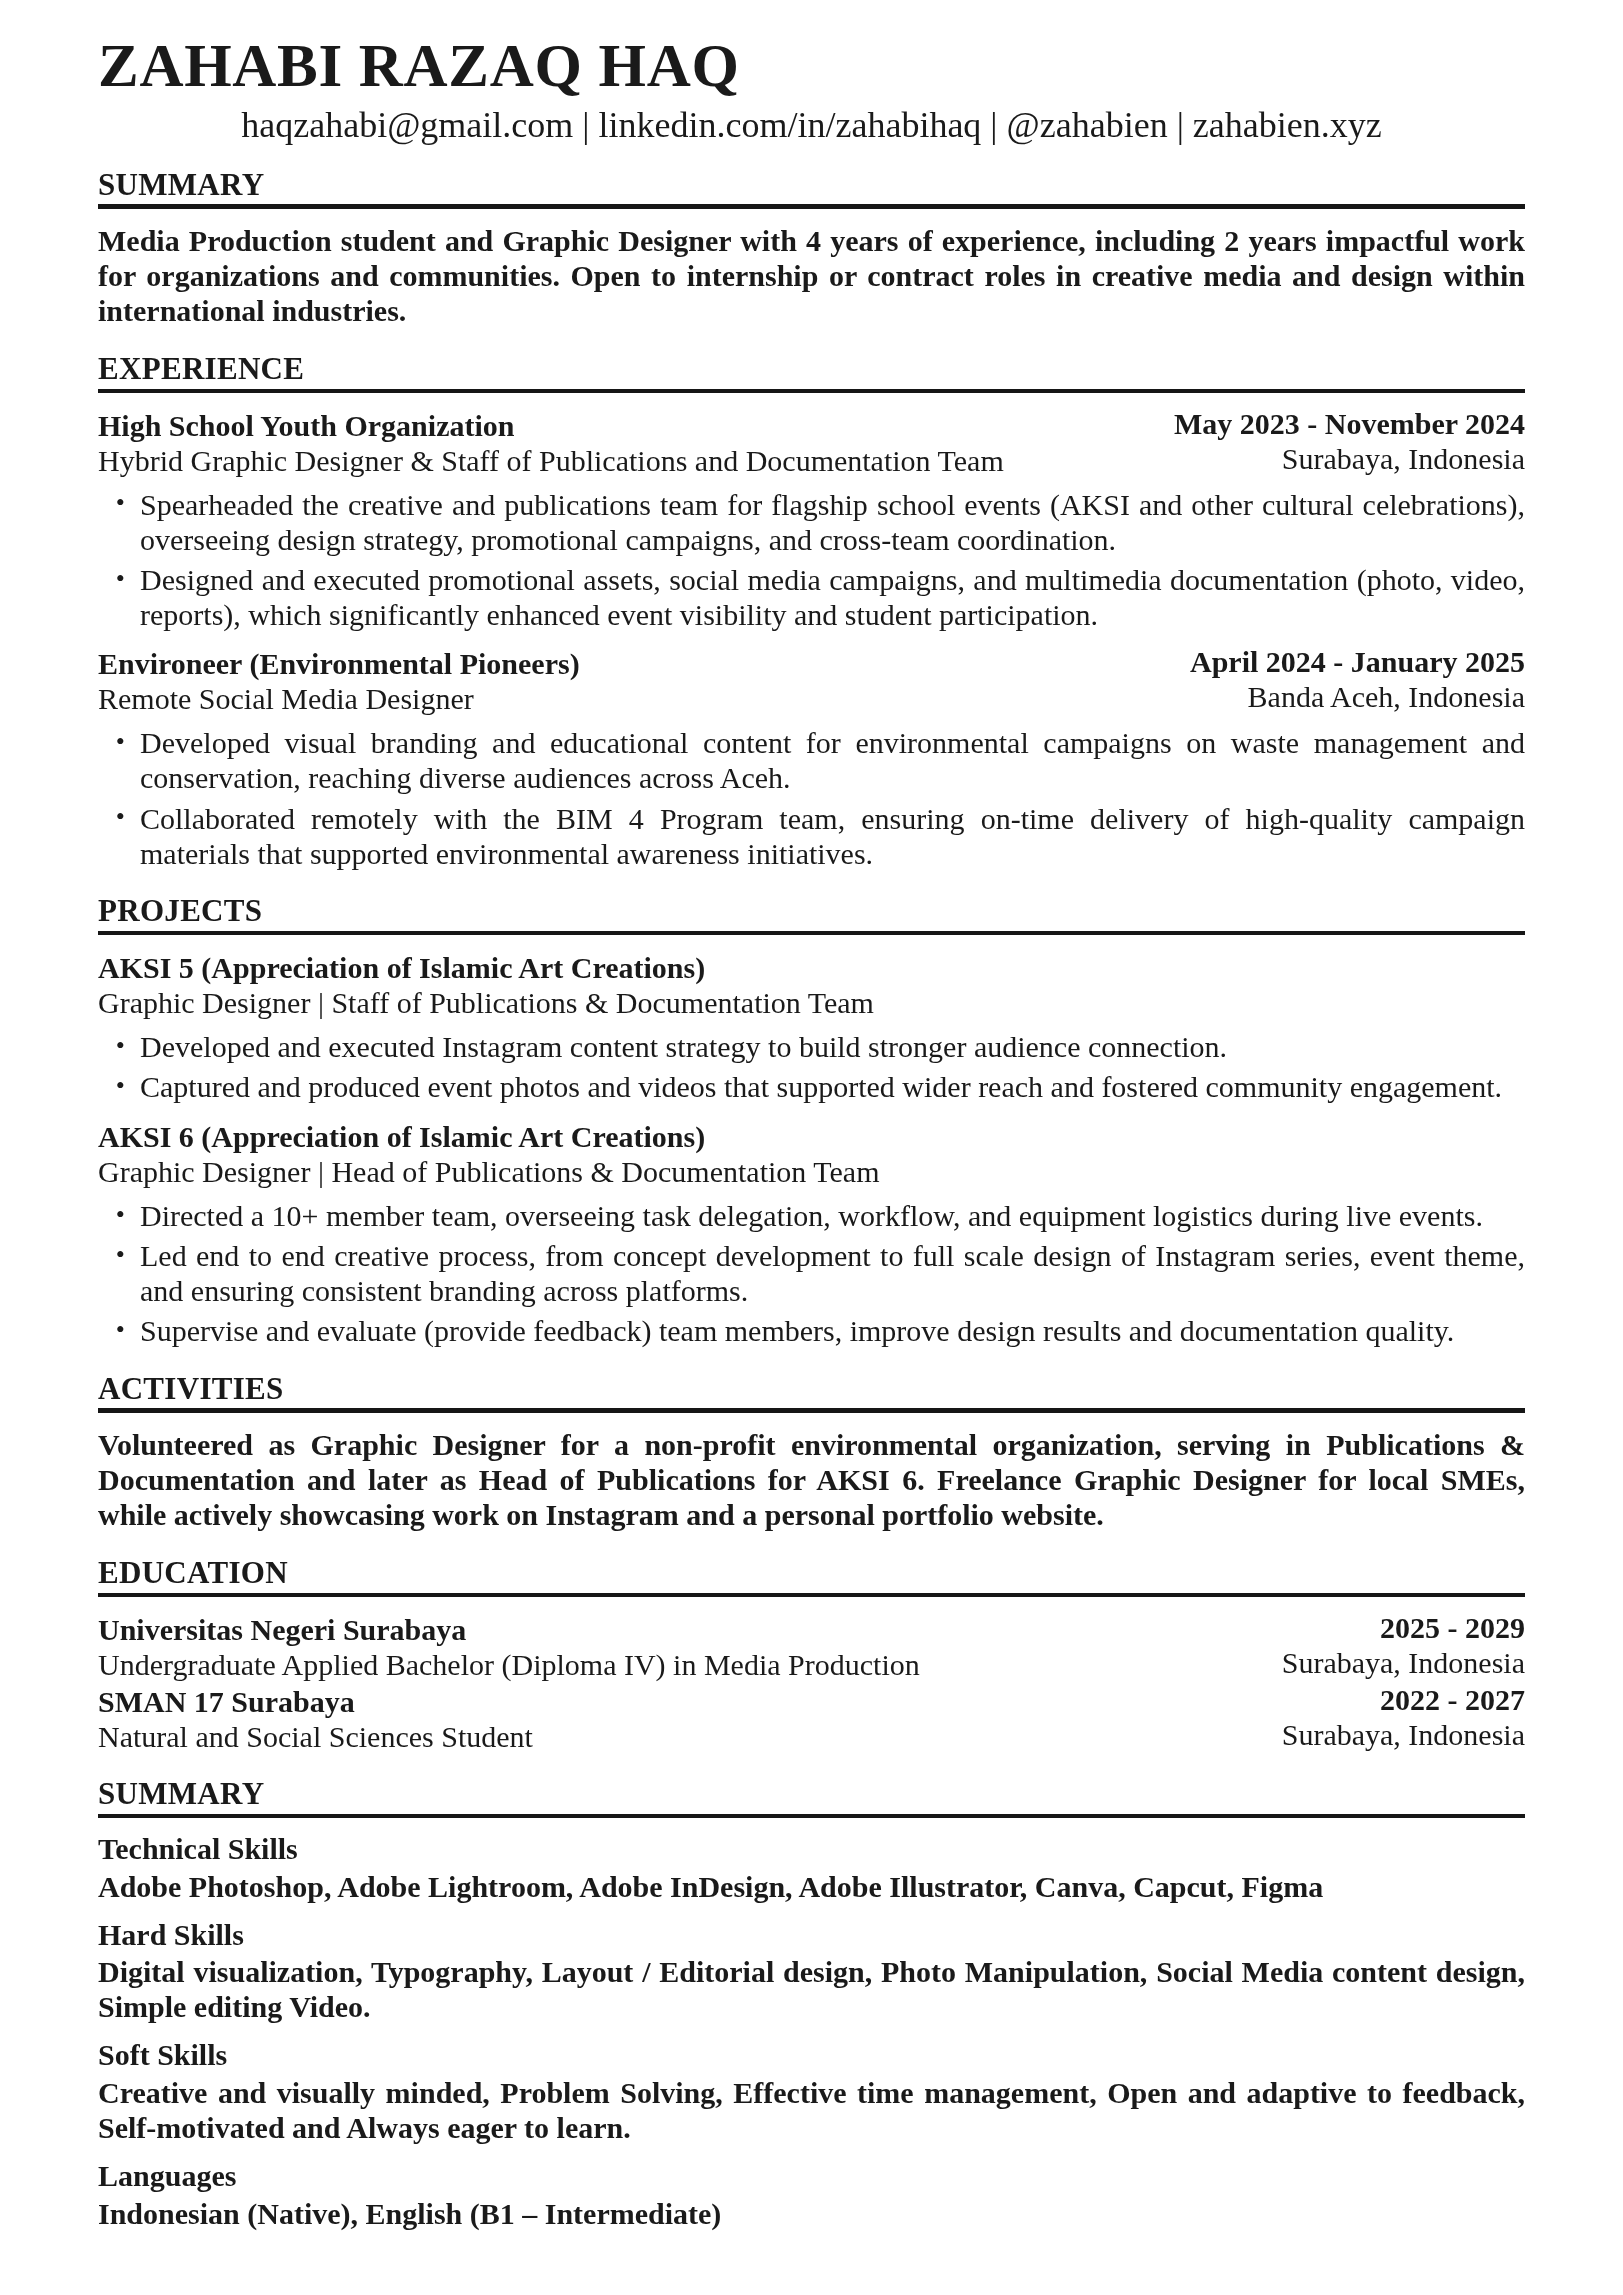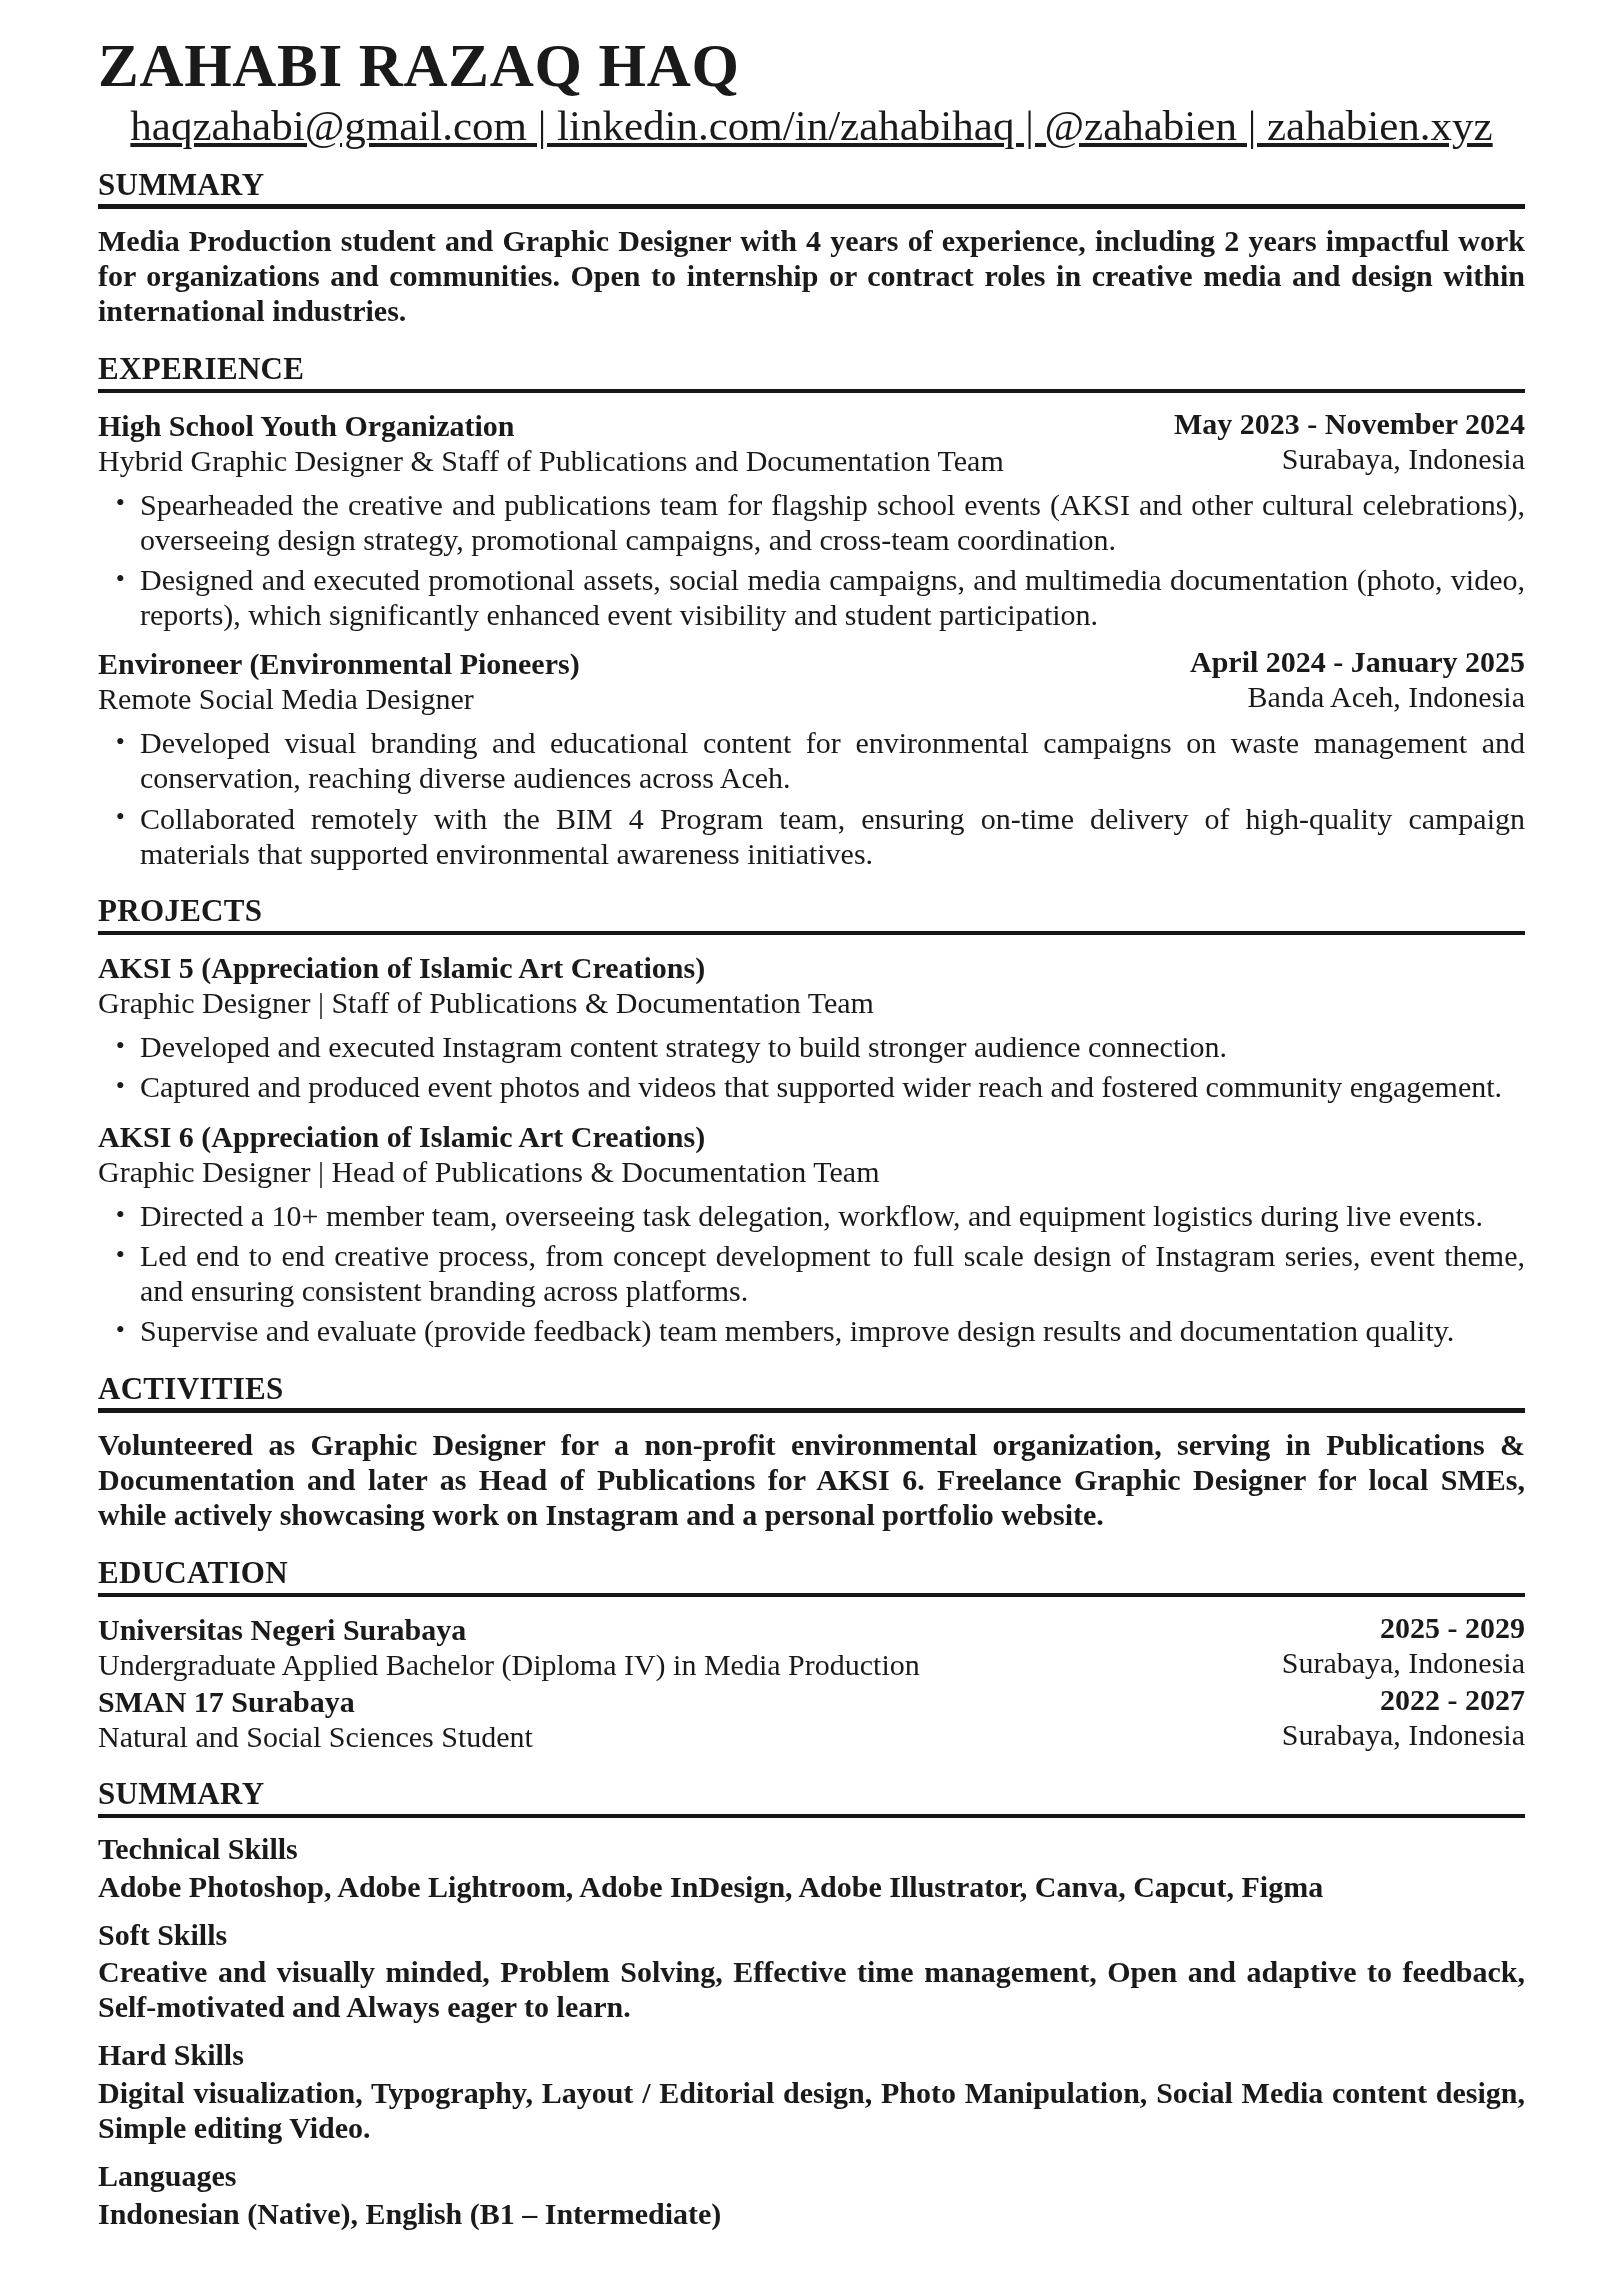--- a/index.html
+++ b/index.html
@@ -22,24 +22,23 @@
   .name {
     font-size: 61px;
     line-height: 65px;
     font-weight: bold;
     text-align: left;
     margin: 0;
     letter-spacing: 0.7px;
   }
   .contact {
     text-align: center;
-    font-size: 43px;
+    font-size: 36px;
     line-height: 37px;
     margin-top: 9.2px;
-    text-decoration: underline;
   }
   .section-heading {
     font-size: 31px;
     line-height: 34px;
     font-weight: bold;
     margin: 23.6px 0 0 0;
     letter-spacing: 0.3px;
   }
   .rule {
     height: 4.6px;
@@ -210,29 +209,29 @@
   <section>
     <h2 class="section-heading">SUMMARY</h2>
     <div class="rule"></div>
 
     <div class="skill-group">
       <div class="skill-label">Technical Skills</div>
       <div class="skill-text">Adobe Photoshop, Adobe Lightroom, Adobe InDesign, Adobe Illustrator, Canva, Capcut, Figma</div>
     </div>
 
     <div class="skill-group">
+      <div class="skill-label">Hard Skills</div>
+      <div class="skill-text">Digital visualization, Typography, Layout / Editorial design, Photo Manipulation, Social Media content design, Simple editing Video.</div>
+    </div>
+
+    <div class="skill-group">
       <div class="skill-label">Soft Skills</div>
       <div class="skill-text">Creative and visually minded, Problem Solving, Effective time management, Open and adaptive to feedback, Self-motivated and Always eager to learn.</div>
     </div>
 
     <div class="skill-group">
-      <div class="skill-label">Hard Skills</div>
-      <div class="skill-text">Digital visualization, Typography, Layout / Editorial design, Photo Manipulation, Social Media content design, Simple editing Video.</div>
-    </div>
-
-    <div class="skill-group">
       <div class="skill-label">Languages</div>
       <div class="skill-text">Indonesian (Native), English (B1 – Intermediate)</div>
     </div>
   </section>
 
 </div>
 
 
 </body></html>

